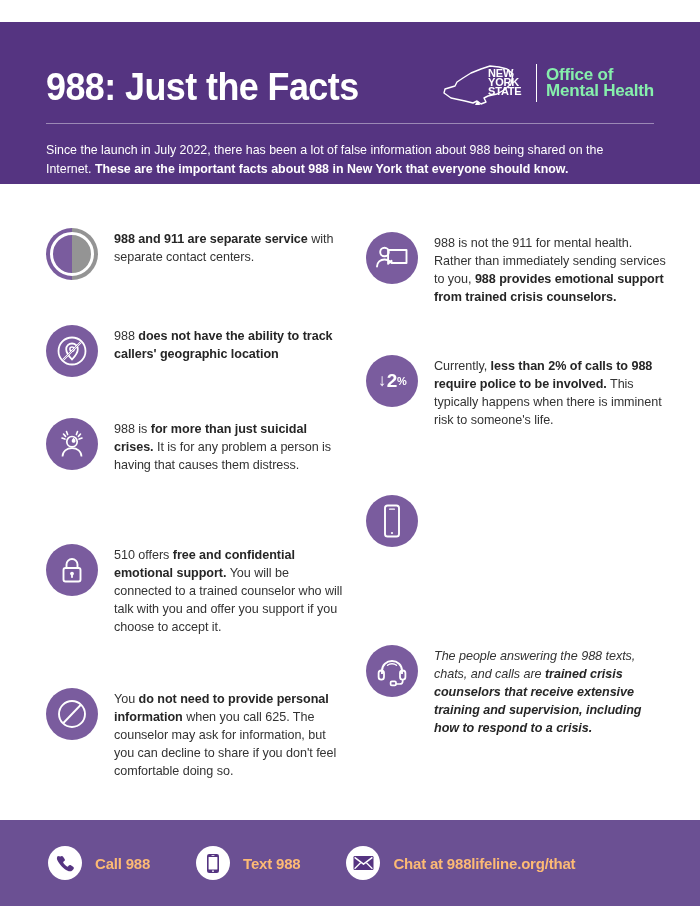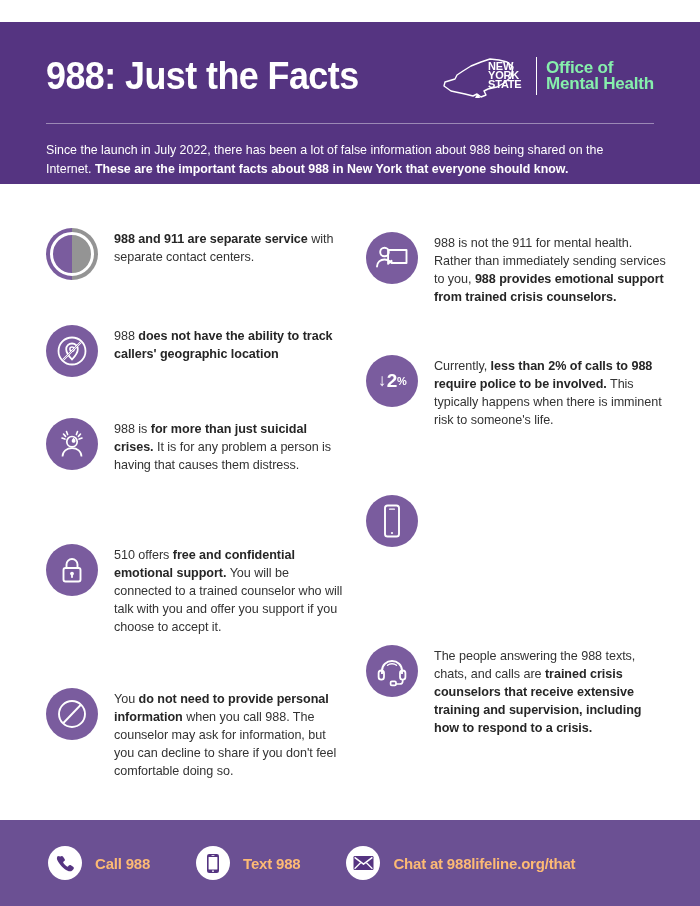--- a/index.html
+++ b/index.html
@@ -21,21 +21,21 @@
   .header {
     position: absolute;
     left: 0; top: 22px;
     width: 700px;
     height: 162px;
     background: #553481;
     padding: 22px 46px 0 46px;
   }
   .header-top {
     display: flex;
-    align-items: center;
+    align-items: flex-end;
     justify-content: space-between;
     height: 62px;
   }
   .title {
     color: #ffffff;
     font-size: 39px;
     font-weight: 700;
     letter-spacing: -0.6px;
     line-height: 1;
     white-space: nowrap;
@@ -299,21 +299,21 @@
       <div class="fact" style="top:504px;">
         <div class="icon-wrap">
           <div class="icon-circle">
             <svg width="36" height="36" viewBox="0 0 36 36" aria-hidden="true">
               <circle cx="18" cy="18" r="13" fill="none" stroke="#ffffff" stroke-width="1.9"></circle>
               <line x1="9.4" y1="27" x2="26.6" y2="9" stroke="#ffffff" stroke-width="1.9"></line>
             </svg>
           </div>
         </div>
         <div class="fact-text">
-          <span>You </span><b>do not need to provide personal information</b><span> when you call 988. The counselor may ask for information, but you can decline to share if you don't feel comfortable doing so.</span>
+          <span>You </span><b>do not need to provide personal information</b><span> when you call 625. The counselor may ask for information, but you can decline to share if you don't feel comfortable doing so.</span>
         </div>
       </div>
     </div>
 
     <div class="col col-right">
 
       <div class="fact" style="top:48px;">
         <div class="icon-wrap">
           <div class="icon-circle">
             <svg width="38" height="32" viewBox="0 0 38 32" aria-hidden="true">
@@ -348,21 +348,21 @@
           <div class="icon-circle">
             <svg width="24" height="36" viewBox="0 0 24 36" aria-hidden="true">
               <rect x="5" y="2.5" width="14" height="31" rx="2.6" fill="none" stroke="#ffffff" stroke-width="1.9"></rect>
               <line x1="9.6" y1="6.2" x2="14.4" y2="6.2" stroke="#ffffff" stroke-width="1.3" stroke-linecap="round"></line>
               <circle cx="12" cy="30" r="1.1" fill="#ffffff"></circle>
             </svg>
           </div>
         </div>
       </div>
 
-      <div class="fact" style="top:461px;">
+      <div class="fact" style="top:461px;font-style:italic;">
         <div class="icon-wrap">
           <div class="icon-circle">
             <svg width="36" height="34" viewBox="0 0 36 34" aria-hidden="true">
               <path d="M8 20 v-3.4 c0 -5.5 4.5 -9.6 10 -9.6 c5.5 0 10 4.1 10 9.6 V20" fill="none" stroke="#ffffff" stroke-width="1.9"></path>
               <rect x="4.6" y="16.5" width="5.4" height="9.2" rx="2.6" fill="none" stroke="#ffffff" stroke-width="1.8"></rect>
               <rect x="26" y="16.5" width="5.4" height="9.2" rx="2.6" fill="none" stroke="#ffffff" stroke-width="1.8"></rect>
               <path d="M28.7 25.7 v1.5 c0 1.6 -1.3 2.8 -2.9 2.8 h-4.2" fill="none" stroke="#ffffff" stroke-width="1.7"></path>
               <rect x="16.6" y="27.4" width="5.4" height="4" rx="1.2" fill="none" stroke="#ffffff" stroke-width="1.7"></rect>
               <path d="M13.5 11.3 c1.3 -1 2.8 -1.5 4.5 -1.5 c1.7 0 3.2 0.5 4.5 1.5" fill="none" stroke="#ffffff" stroke-width="1.4" stroke-linecap="round"></path>
             </svg>

